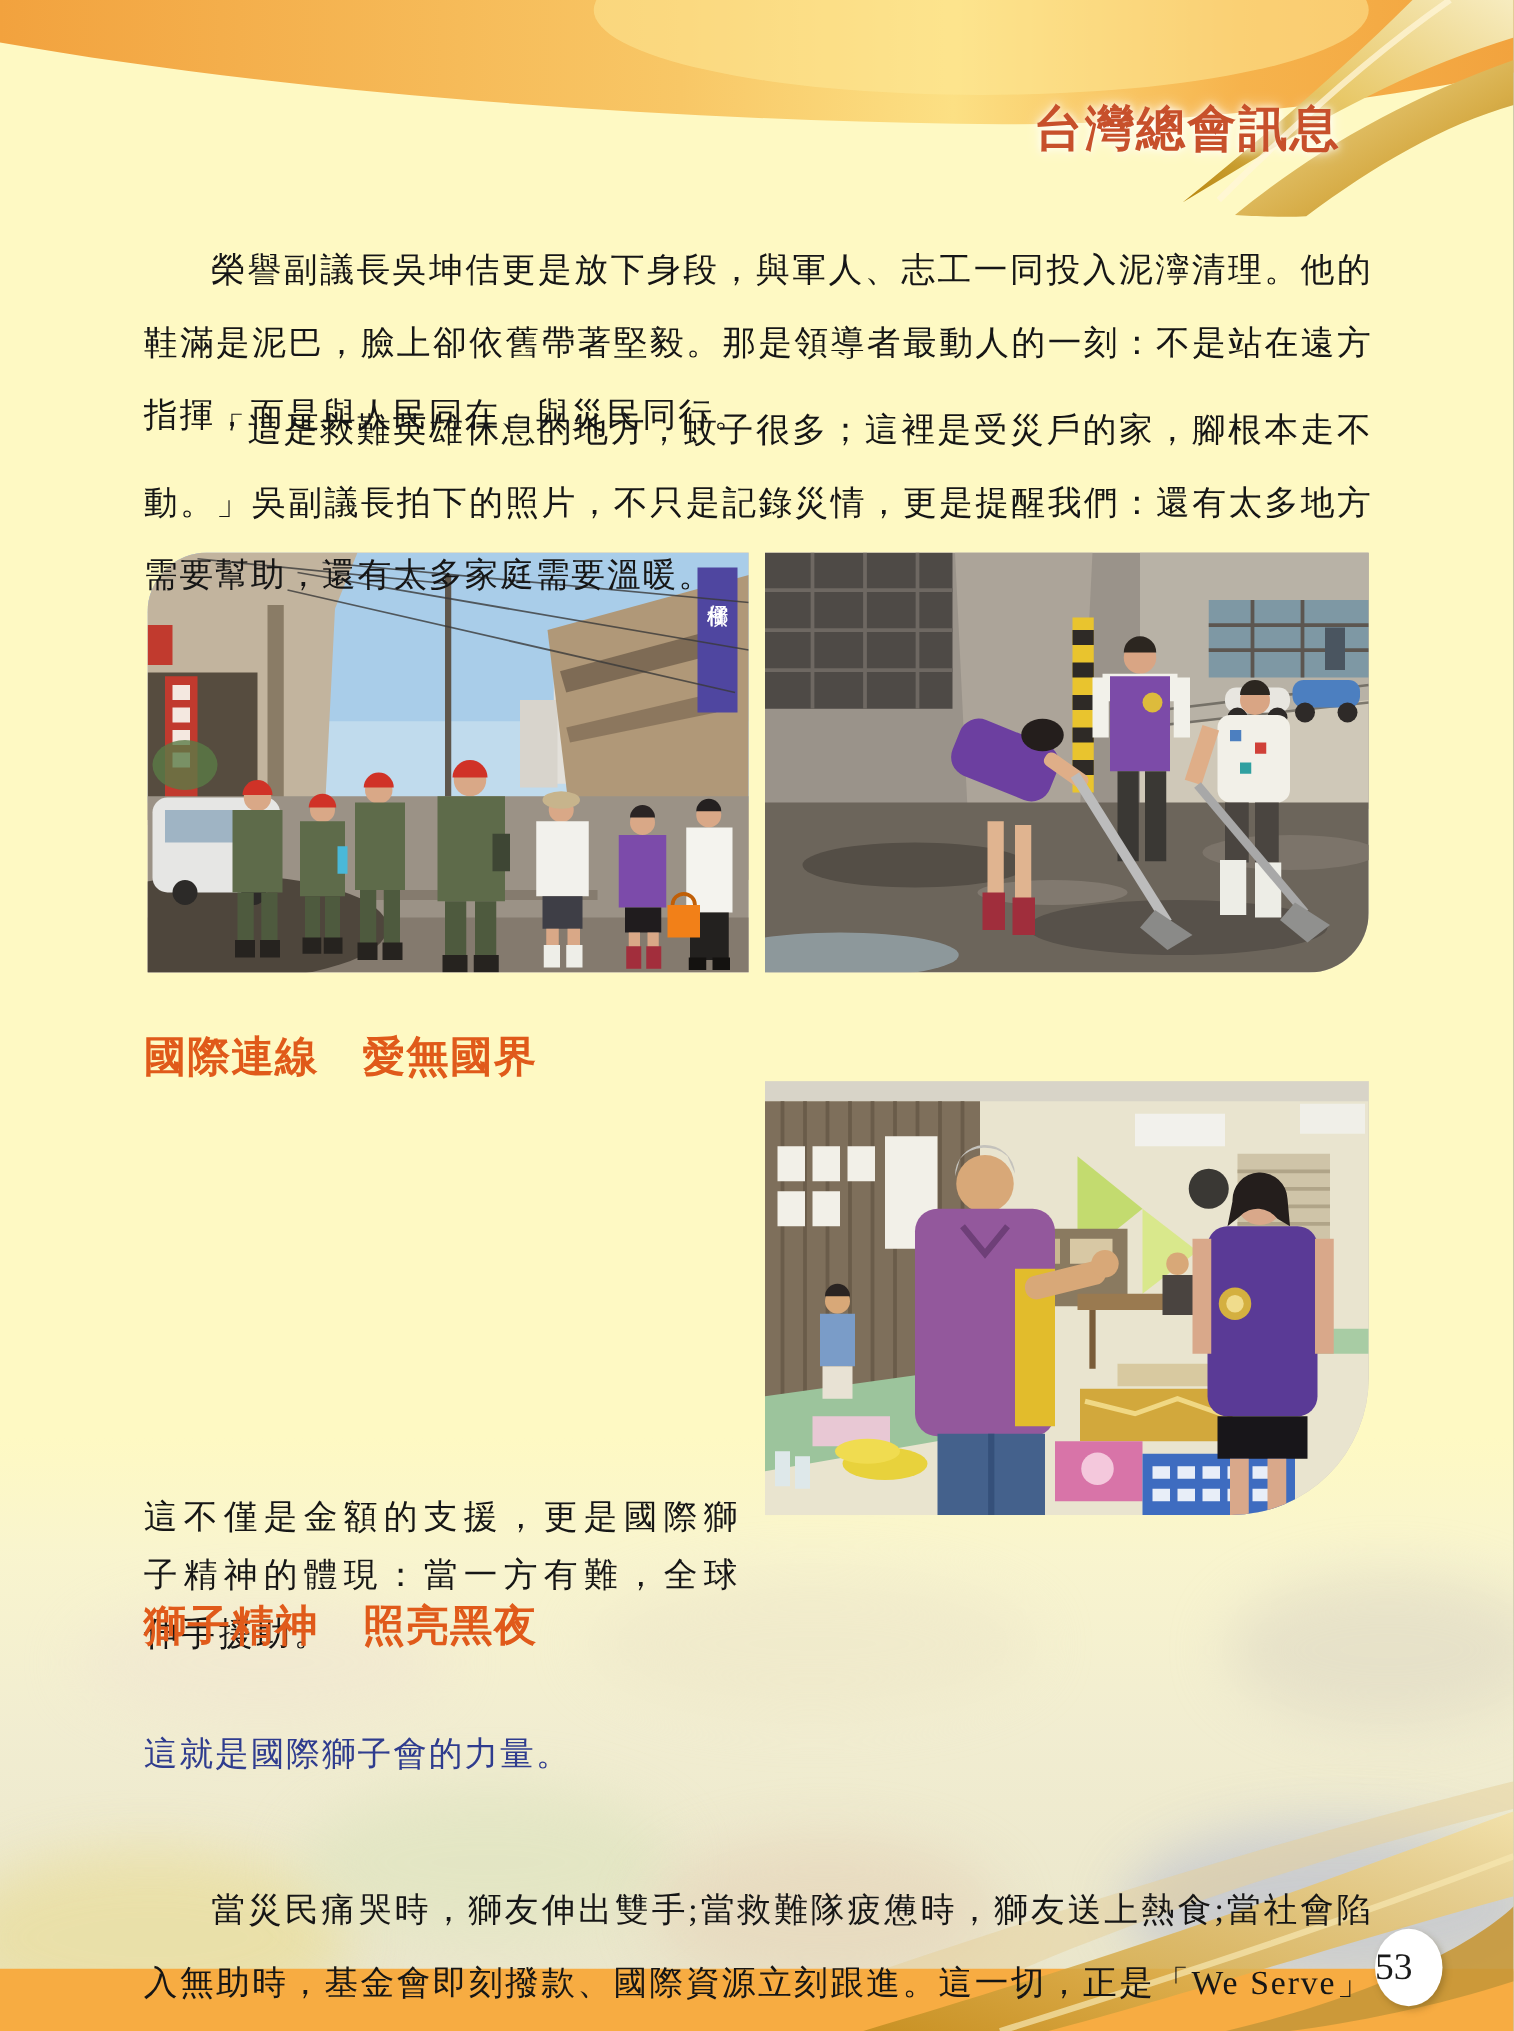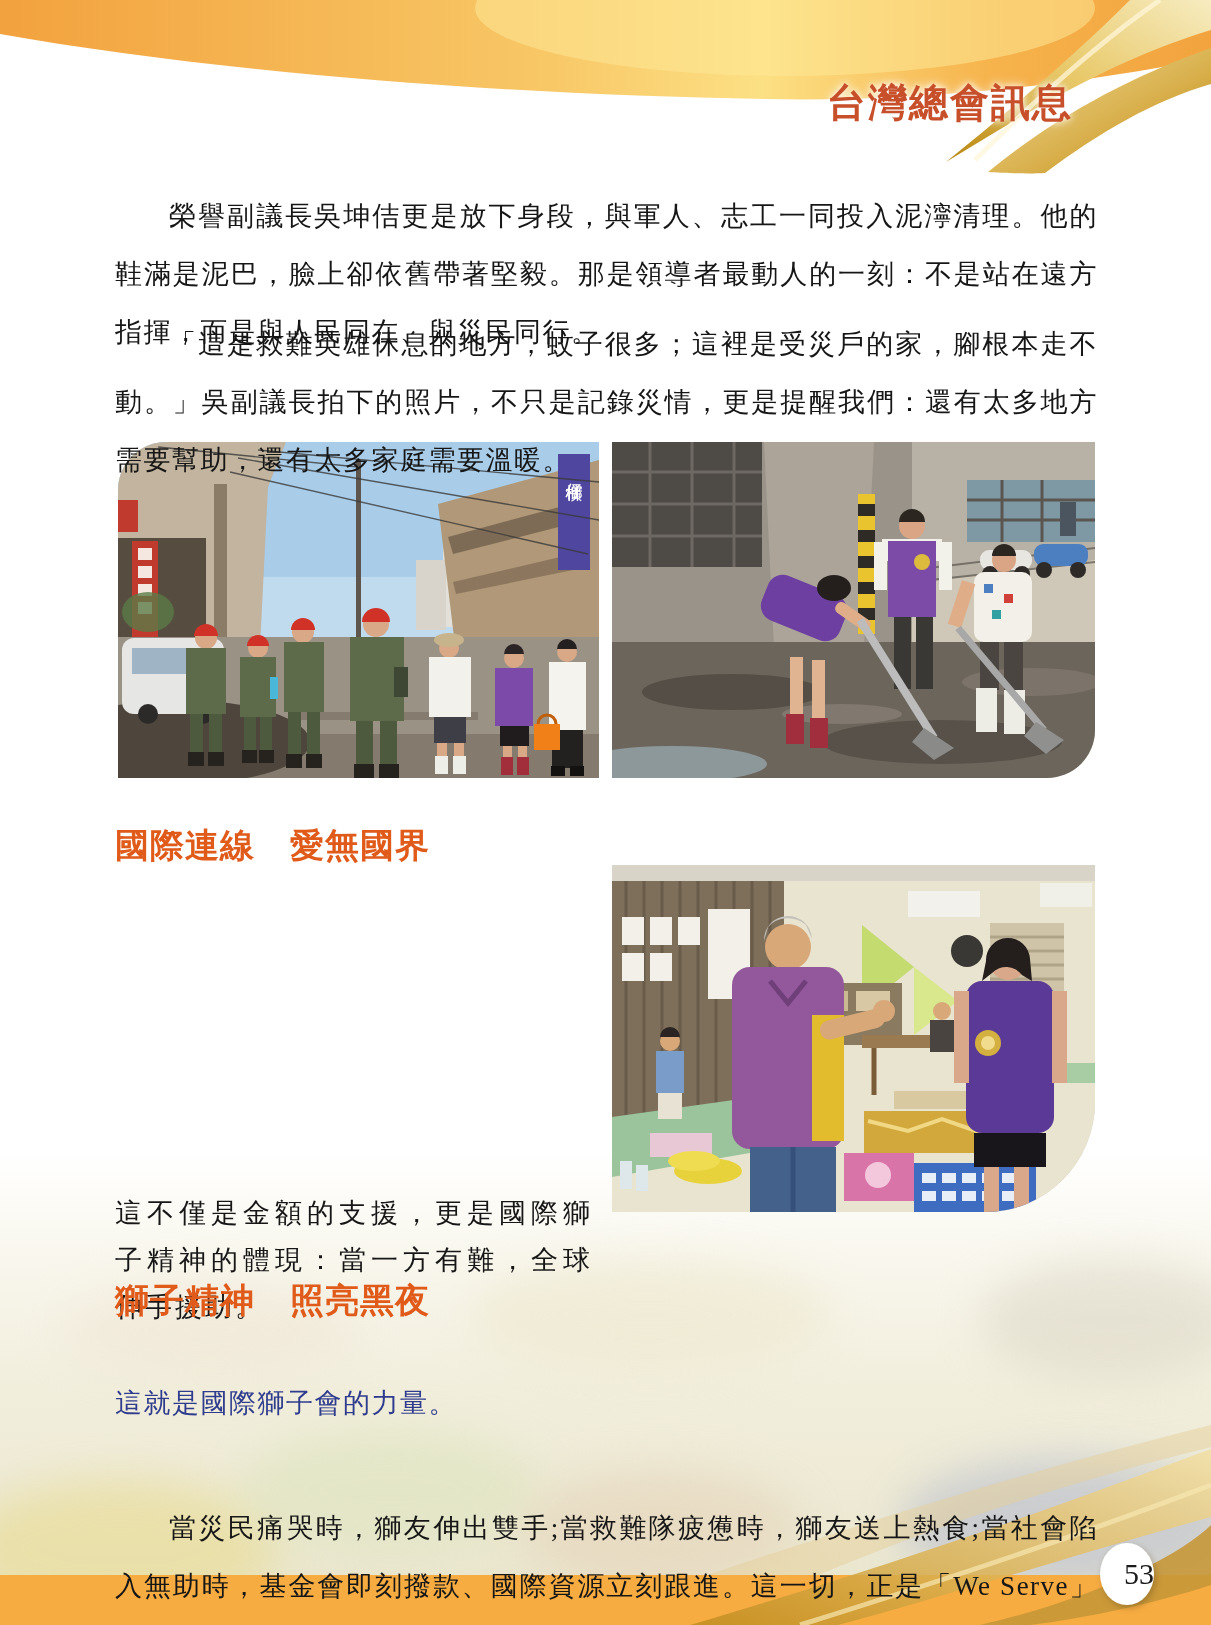--- a/index.html
+++ b/index.html
@@ -1,18 +1,18 @@
 <!DOCTYPE html>
 <html><head>
 <meta charset="utf-8">
 <style>
   html,body { margin:0; padding:0; background:#888; }
   .page {
     position:relative; width:1211px; height:1625px; margin:0 auto;
-    background:#ffffff; overflow:hidden;
+    background:#fef9c3; overflow:hidden;
     font-family:"Liberation Serif", serif;
     color:#161616;
   }
   .abs { position:absolute; }
   svg { display:block; }
 
   
   .page-title {
     position:absolute; top:76px; right:138px; z-index:4;
     font-size:39px; font-weight:600; letter-spacing:2px;
@@ -57,21 +57,21 @@
       rgba(233,229,204,.95) 100%);
   }
   .blob { position:absolute; border-radius:50%; filter:blur(22px); z-index:0; }
 
   .bottom-band { position:absolute; left:0; top:1425px; width:1211px; height:200px; z-index:1; }
 
   .page-num-circle {
     position:absolute; left:1100px; top:1543px; width:54px; height:62px; z-index:5;
     background:#ffffff; border-radius:50%;
     box-shadow:2px 3px 6px rgba(90,70,20,.35);
-    display:flex; align-items:center; justify-content:flex-end;
+    display:flex; align-items:center; justify-content:flex-start;
   }
   .page-num-circle span { font-size:30px; color:#1a1a1a; }
 </style>
 </head>
 <body>
 
 <div class="page">
 
   <svg class="abs" style="left:0;top:0;z-index:1;" width="1211" height="175" viewBox="0 0 1211 175">
     <defs>

